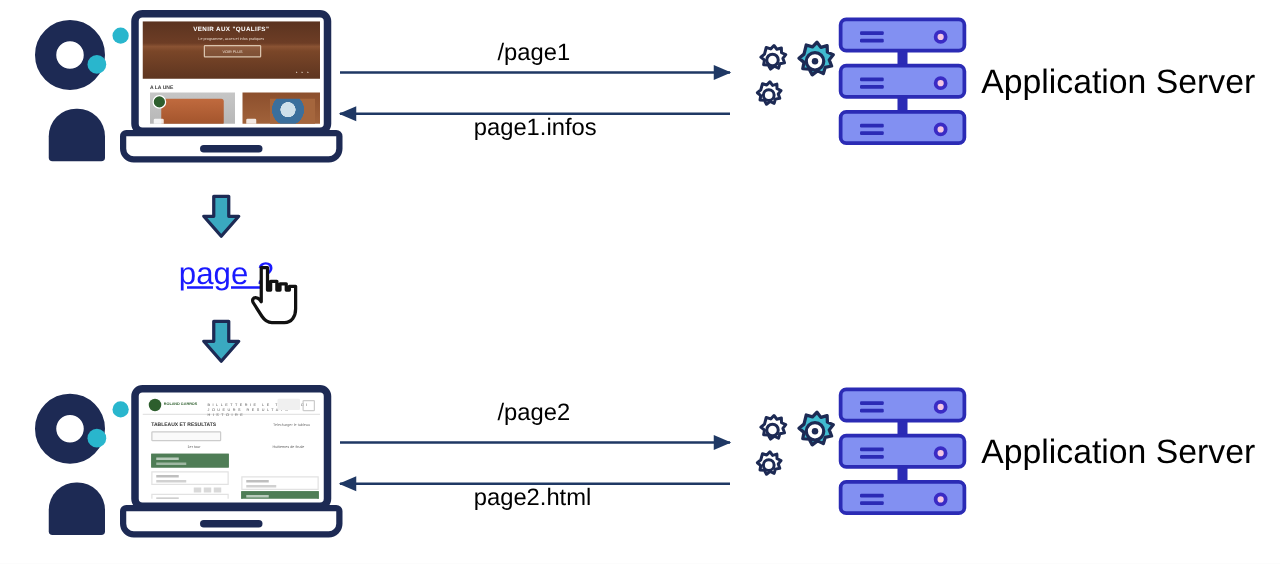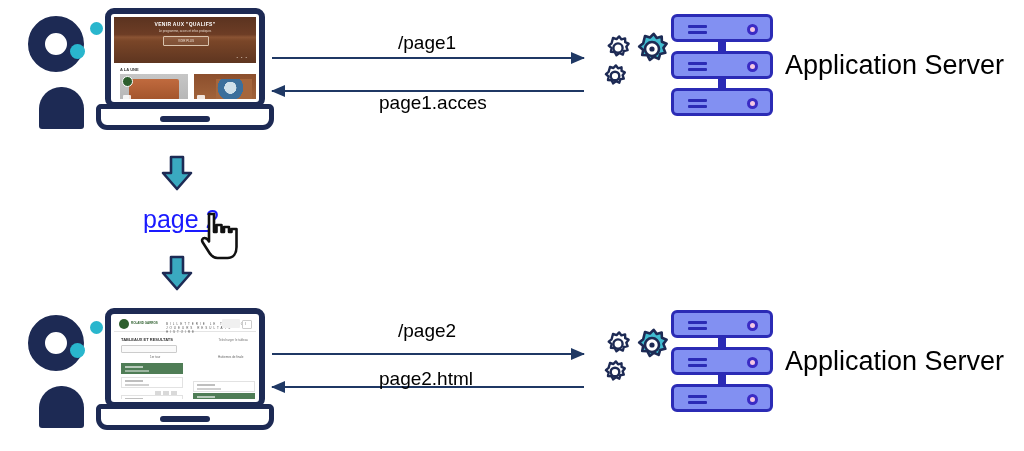--- a/index.html
+++ b/index.html
@@ -309,21 +309,21 @@
   <div class="abs flow-arrow" style="left:272px; top:52px; width:312px;">
     <div class="arrow-line"></div>
     <div class="arrow-head-right"></div>
   </div>
   <div class="flow-label" style="left:398px; top:32px;">/page1</div>
 
   <div class="abs flow-arrow" style="left:272px; top:85px; width:312px;">
     <div class="arrow-line"></div>
     <div class="arrow-head-left"></div>
   </div>
-  <div class="flow-label" style="left:379px; top:92px;">page1.acces</div>
+  <div class="flow-label" style="left:379px; top:92px;">page1.infos</div>
 
   <div class="abs gears" style="left:597px; top:32px;">
     <svg width="74" height="62" viewBox="0 0 74 62">
       <g fill="#ffffff" stroke="#1d2a54" stroke-width="2.4" stroke-linejoin="round">
         <path d="M16 6 l3.6 1.1 2.6-2.7 2.3 3 3.6-1 .1 3.8 3.4 1.5-2.3 3 1.3 3.5-3.7.8-1.1 3.6-3.4-1.6-3 2.3-1.8-3.3-3.7-.2.7-3.7-2.9-2.4 2.9-2.4z"></path>
         <circle cx="21" cy="16" r="4.6"></circle>
       </g>
       <g fill="#ffffff" stroke="#1d2a54" stroke-width="2.4" stroke-linejoin="round">
         <path d="M13 35 l3.4 1 2.5-2.6 2.2 2.9 3.4-1 .1 3.6 3.2 1.5-2.2 2.8 1.2 3.4-3.5.7-1 3.4-3.3-1.5-2.8 2.2-1.7-3.2-3.5-.2.6-3.5-2.7-2.3 2.7-2.3z"></path>
         <circle cx="18" cy="44" r="4.3"></circle>
@@ -438,21 +438,21 @@
   <div class="abs flow-arrow" style="left:272px; top:348px; width:312px;">
     <div class="arrow-line"></div>
     <div class="arrow-head-right"></div>
   </div>
   <div class="flow-label" style="left:398px; top:320px;">/page2</div>
 
   <div class="abs flow-arrow" style="left:272px; top:381px; width:312px;">
     <div class="arrow-line"></div>
     <div class="arrow-head-left"></div>
   </div>
-  <div class="flow-label" style="left:379px; top:368px;text-align:center;">page2.html</div>
+  <div class="flow-label" style="left:379px; top:388px;text-align:center;">page2.html</div>
 
   <div class="abs gears" style="left:597px; top:328px;">
     <svg width="74" height="62" viewBox="0 0 74 62">
       <g fill="#ffffff" stroke="#1d2a54" stroke-width="2.4" stroke-linejoin="round">
         <path d="M16 6 l3.6 1.1 2.6-2.7 2.3 3 3.6-1 .1 3.8 3.4 1.5-2.3 3 1.3 3.5-3.7.8-1.1 3.6-3.4-1.6-3 2.3-1.8-3.3-3.7-.2.7-3.7-2.9-2.4 2.9-2.4z"></path>
         <circle cx="21" cy="16" r="4.6"></circle>
       </g>
       <g fill="#ffffff" stroke="#1d2a54" stroke-width="2.4" stroke-linejoin="round">
         <path d="M13 35 l3.4 1 2.5-2.6 2.2 2.9 3.4-1 .1 3.6 3.2 1.5-2.2 2.8 1.2 3.4-3.5.7-1 3.4-3.3-1.5-2.8 2.2-1.7-3.2-3.5-.2.6-3.5-2.7-2.3 2.7-2.3z"></path>
         <circle cx="18" cy="44" r="4.3"></circle>

